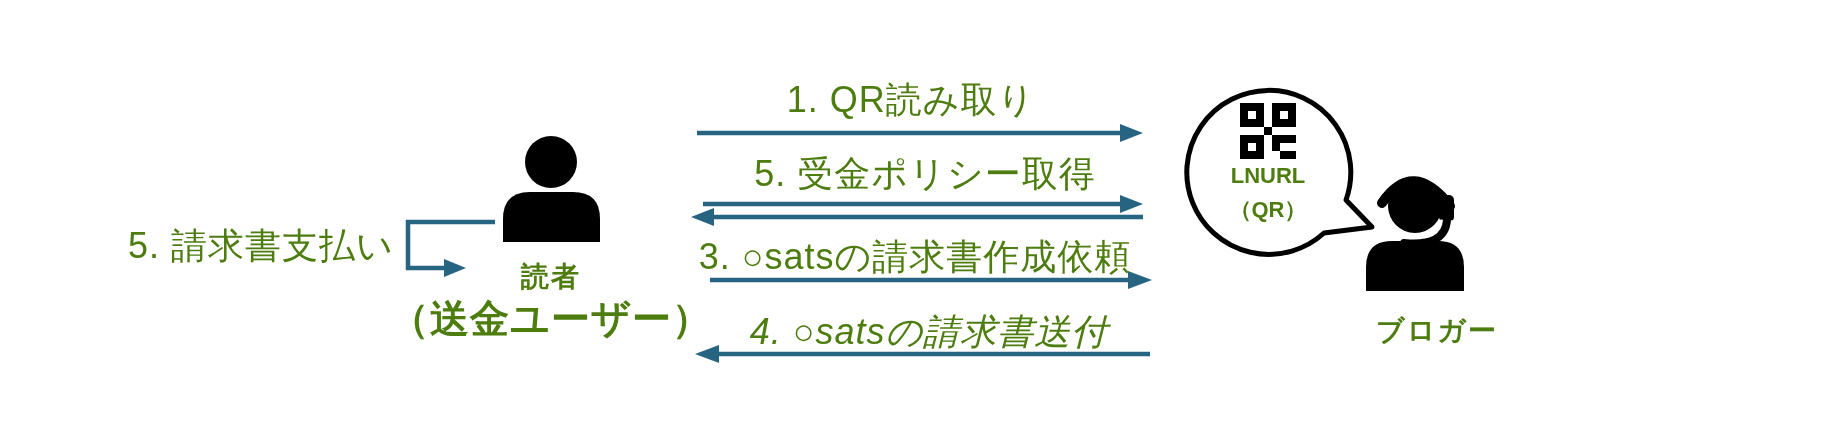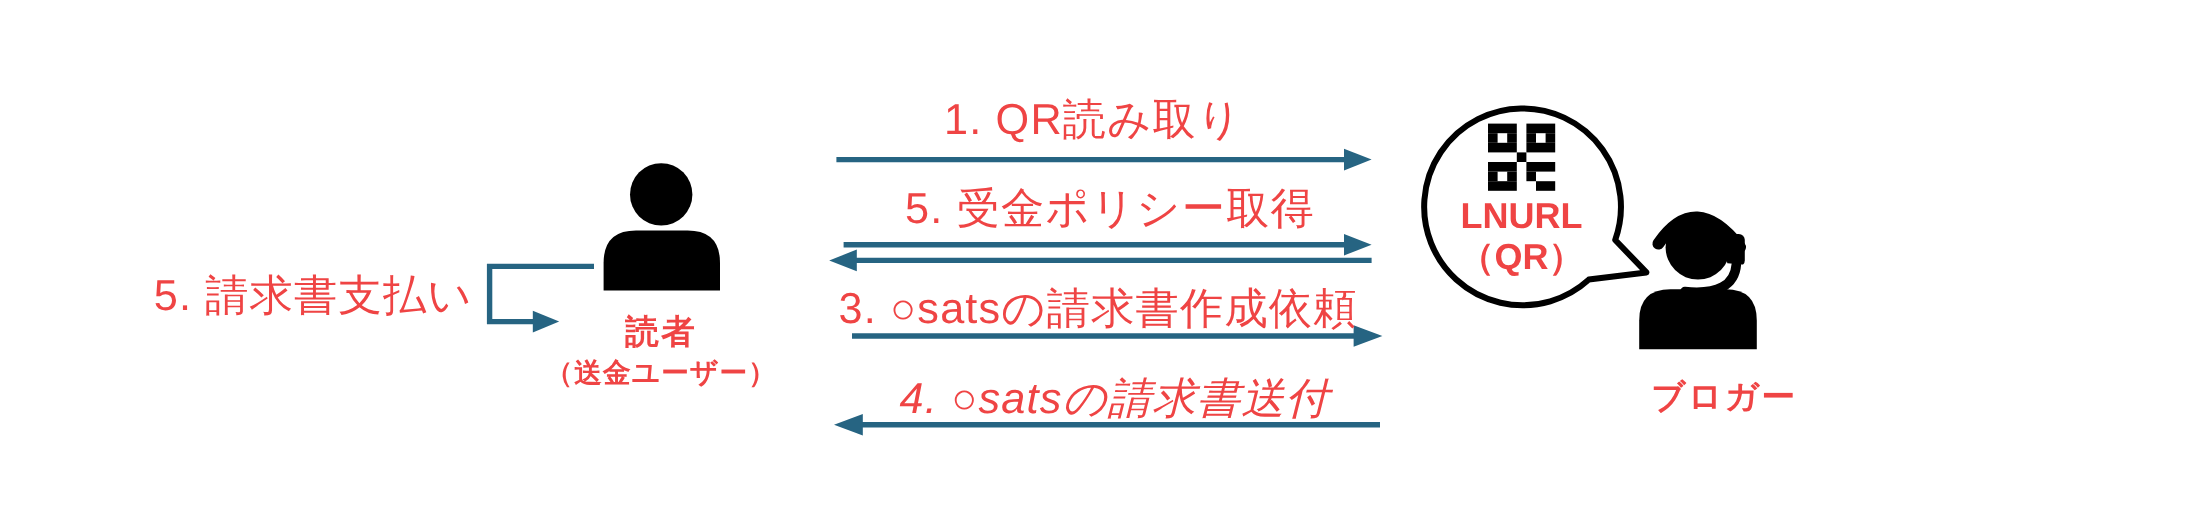--- a/index.html
+++ b/index.html
@@ -10,28 +10,28 @@
     font-family:"Liberation Sans", sans-serif;
     color:#000000;
     overflow:hidden;
   }
   svg.layer { position:absolute; left:0; top:0; }
   .label {
     position:absolute;
     white-space:nowrap;
     transform:translateX(-50%);
     text-align:left;
-    color:#ef4444;
+    color:#4d7c0f;
     letter-spacing:1px;
     line-height:1.1;
   }
   .step-label  { font-size:36px; font-weight:400; }
   .actor-name  { font-size:28px; font-weight:700; letter-spacing:2px; }
-  .actor-role  { font-size:23px; font-weight:700; }
-  .bubble-text { font-size:30px; font-weight:700; letter-spacing:0; }
+  .actor-role  { font-size:39px; font-weight:700; }
+  .bubble-text { font-size:22px; font-weight:700; letter-spacing:0; }
   .arrow-line  { stroke:#266482; stroke-width:4.5; fill:none; }
   .arrow-head  { fill:#266482; stroke:none; }
   .solid-black { fill:#000000; stroke:none; }
   .bubble-shape{ fill:#ffffff; stroke:#000000; stroke-width:5; stroke-linejoin:round; }
 </style>
 </head>
 <body>
 
 <div class="canvas">
 

